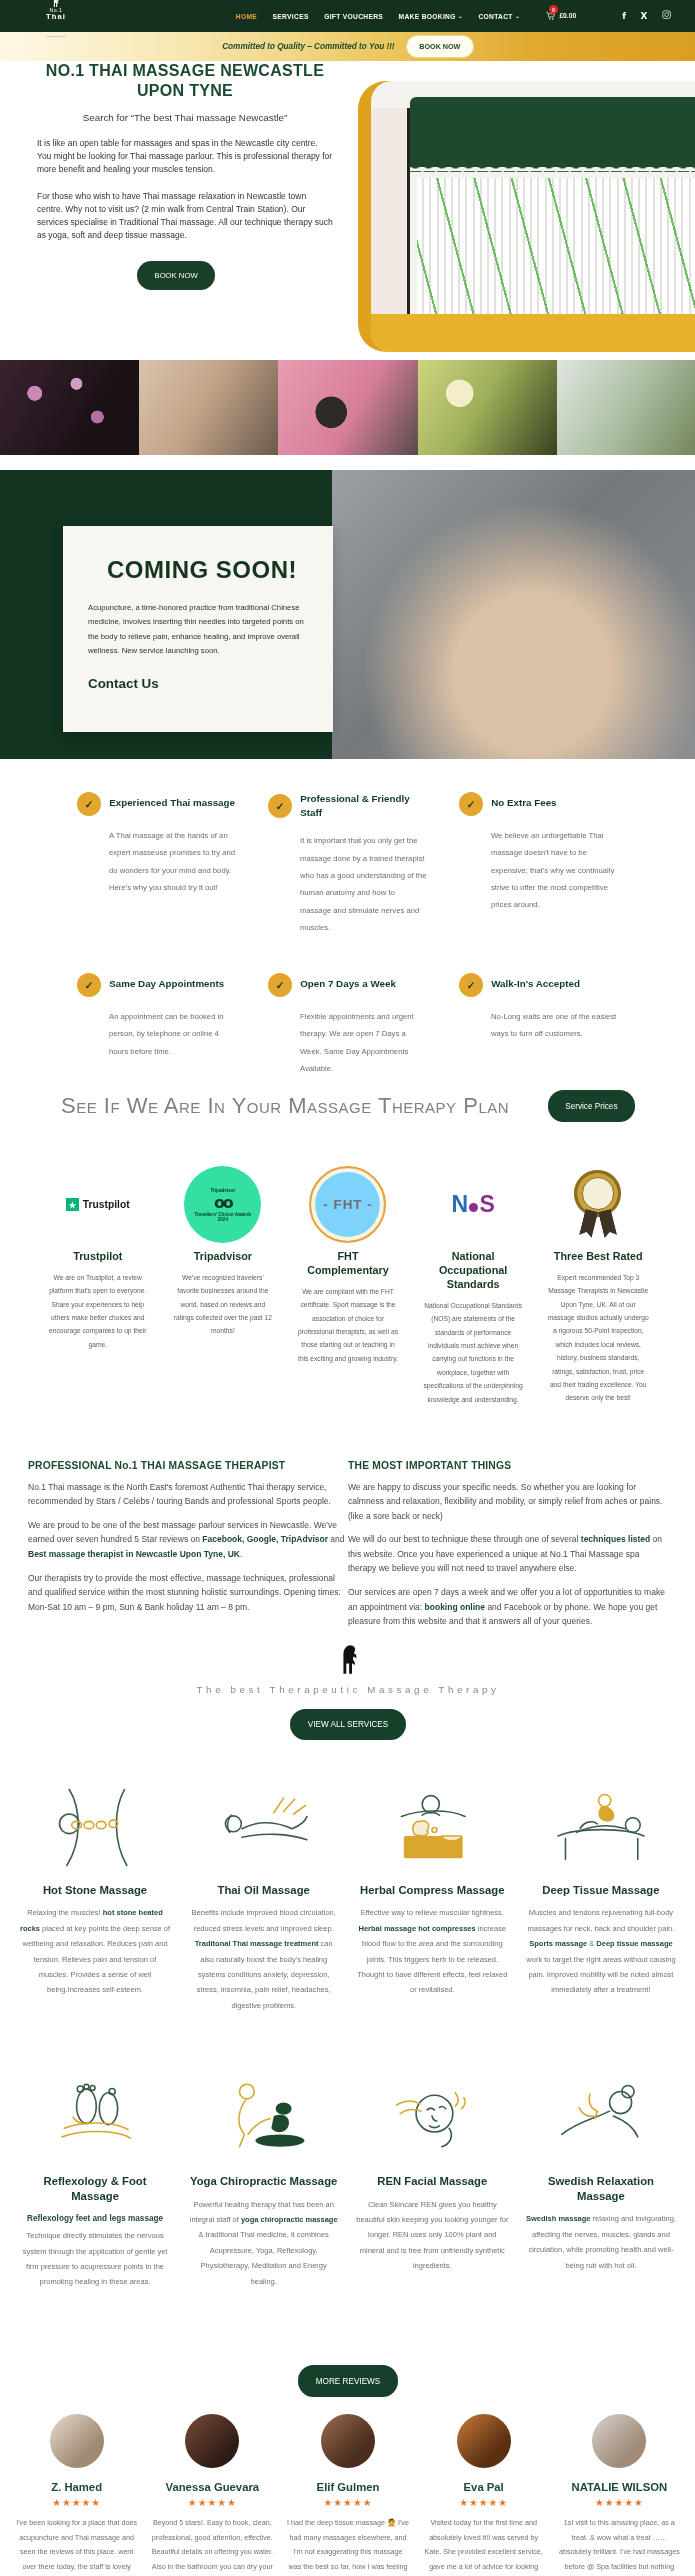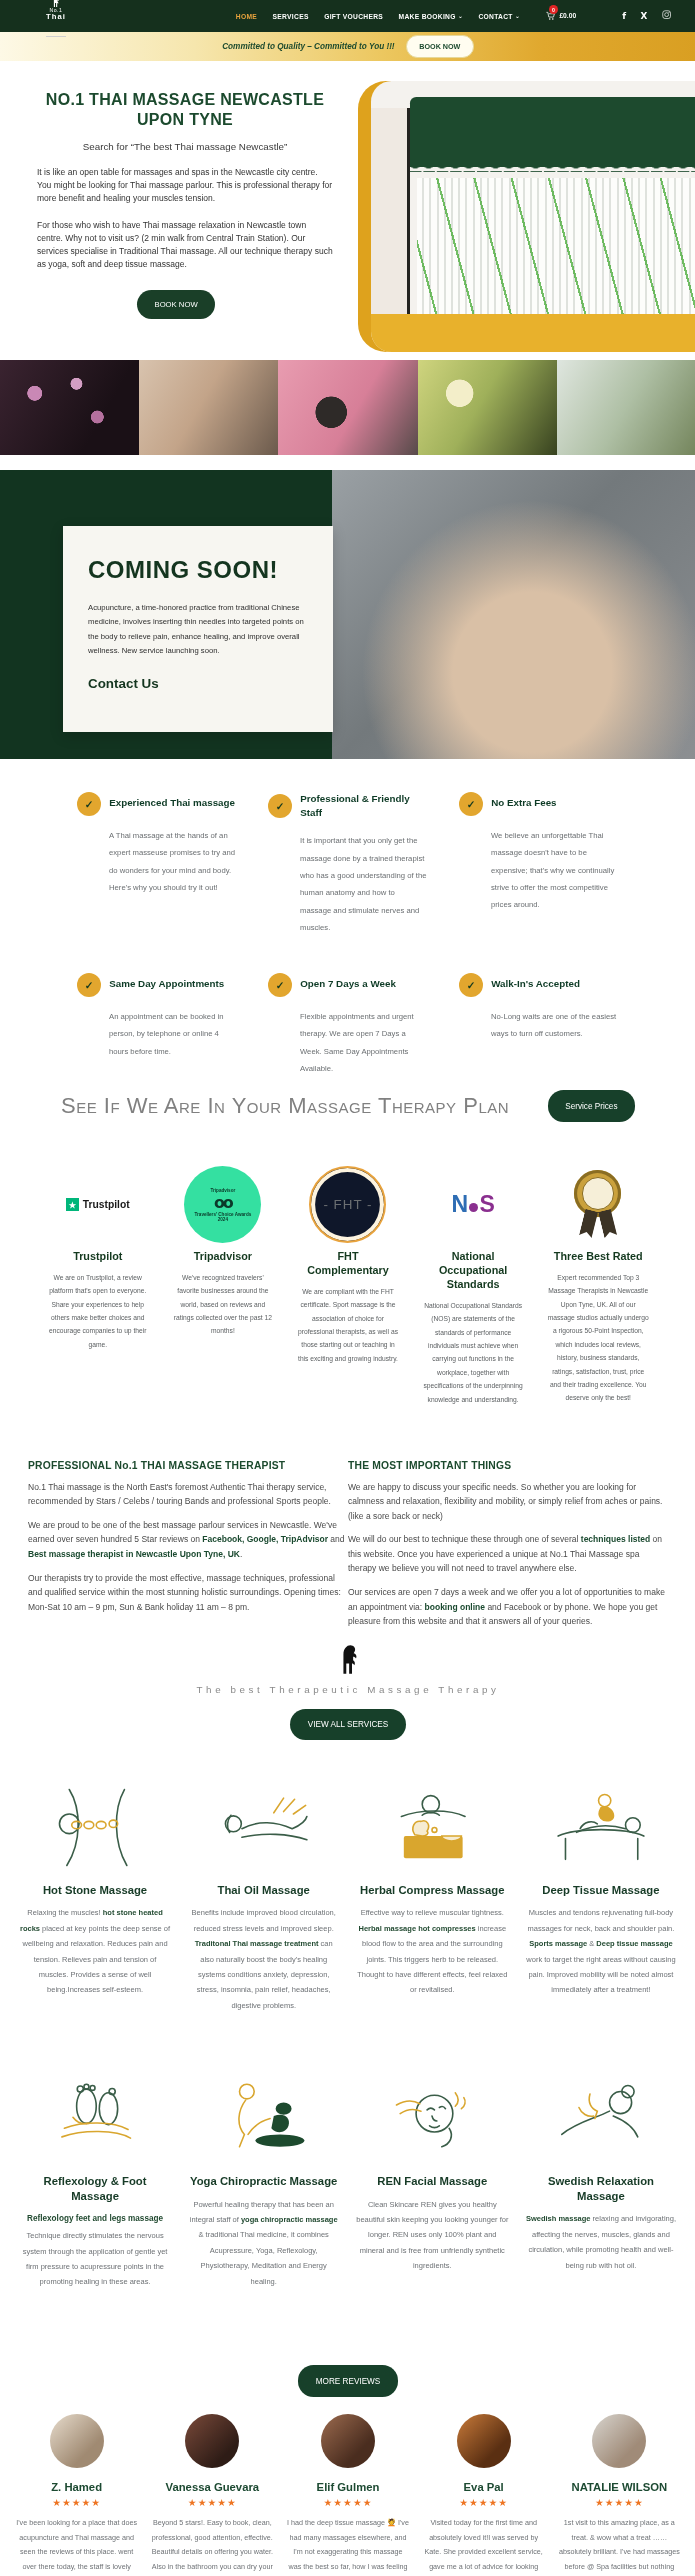--- a/index.html
+++ b/index.html
@@ -21,21 +21,21 @@
   .social { margin-left: auto; display: flex; gap: 14.4px; align-items: center; color: #fff; }
   .social .sic { font-size: 8.8px; font-weight: bold; color: #fff; text-decoration: none; font-family: "DejaVu Sans", sans-serif; }
 
   
   .banner { height: 29px; background: linear-gradient(90deg, #fdf9e6 0%, #f6e6ad 28%, #ecc75f 55%, #e0a82e 78%, #d99f22 100%); display: flex; align-items: center; justify-content: center; gap: 11.3px; }
   .banner-text { font-style: italic; font-weight: bold; font-size: 8.2px; color: #1c4a2e; }
   .banner-btn { background: #fffdf0; border: 0.5px solid #e6d89a; color: #1c4a2e; font-weight: bold; font-size: 7.2px; padding: 5.7px 12.4px; border-radius: 11.3px; cursor: pointer; }
 
   
   .hero { height: 291px; display: flex; padding-left: 37px; }
-  .hero-left { width: 296px; padding-top: 29px; }
+  .hero-left { width: 296px; }
   .hero-left h1 { color: #1c4a2e; font-size: 16px; text-align: center; line-height: 1.25; letter-spacing: 0.3px; }
   .hero-sub { text-align: center; font-size: 9.8px; color: #3b3b3b; margin-top: 11.3px; }
   .hero-left p { font-size: 8.5px; color: #333; line-height: 1.55; margin-top: 13.4px; }
   .hero-btn { display: block; margin: 18.5px 0 0 100px; background: #1a3f28; color: #fff; border: none; font-size: 7.7px; padding: 10.3px 17.5px; border-radius: 14.4px; cursor: pointer; }
   .hero-right { flex: 1; margin: 19.6px 0 0 25px; border-radius: 28px 0 0 28px; background: #dea21d; overflow: hidden; position: relative; }
   .shop { position: absolute; inset: 0 0 0 13.4px; background: #f4f2ee; border-radius: 20.6px 0 0 20.6px; overflow: hidden; }
   .shop .awning { position: absolute; top: 6%; left: 12%; right: 0; height: 26%; background: #1d4a2e; border-radius: 6.2px 0 0 0; }
   .shop .awning::after { content: ""; position: absolute; bottom: -4.1px; left: 0; right: 0; height: 8.2px; background: radial-gradient(circle at 5.2px -1px, #1d4a2e 6.2px, transparent 6.7px); background-size: 13.4px 8.2px; }
   .shop .win { position: absolute; top: 36%; left: 14%; right: 0; bottom: 14%; background: repeating-linear-gradient(90deg, #fdfdfb 0 5.2px, #dfe2dd 5.2px 7.2px); }
   .shop .win::after { content: ""; position: absolute; inset: 0; background: repeating-linear-gradient(75deg, transparent 0 17.5px, #4fae3f 17.5px 19.6px, transparent 19.6px 36px); opacity: .8; }
@@ -49,21 +49,21 @@
   .gallery .gimg:nth-child(2) { background: linear-gradient(120deg, #d8c3ae, #c3a489 45%, #6b5a4c); }
   .gallery .gimg:nth-child(3) { background: radial-gradient(circle at 38% 55%, #2e2a28 0 15.5px, transparent 16px), linear-gradient(120deg, #e89cb0, #d77f98 55%, #574a4a); }
   .gallery .gimg:nth-child(4) { background: radial-gradient(circle at 30% 35%, #f3eec9 0 13.4px, transparent 14px), linear-gradient(120deg, #cfd47e, #9fb05a 45%, #37421f); }
   .gallery .gimg:nth-child(5) { background: linear-gradient(120deg, #dfe6df, #aebfa4 50%, #74855c); }
 
   
   .coming { position: relative; height: 289px; margin-top: 14.4px; }
   .coming-green { position: absolute; left: 0; top: 0; width: 332px; bottom: 0; background: #123420; }
   .coming-photo { position: absolute; left: 332px; right: 0; top: 0; bottom: 0; background: radial-gradient(ellipse at 55% 70%, #d9c0a6 0 28%, transparent 60%), linear-gradient(135deg, #9aa0a4, #73797c 45%, #8c8f92); }
   .coming-card { position: absolute; left: 63px; top: 56px; width: 270px; height: 206px; background: #f7f6f1; padding: 30px 25px 0 25px; box-shadow: 0 4.1px 12.4px rgba(0,0,0,.18); }
-  .coming-card h2 { color: #14351f; font-size: 24px; letter-spacing: 0.5px; }
+  .coming-card h2 { color: #14351f; font-size: 24px; letter-spacing: 0.5px; margin-left: 19px; }
   .coming-card p { margin-top: 17.5px; font-size: 7.7px; color: #2f2f2f; line-height: 1.85; }
   .coming-link { display: inline-block; margin-top: 17.5px; color: #14351f; font-size: 13.4px; font-weight: bold; text-decoration: none; }
 
   
   .features { padding: 33px 77px 0 77px; display: grid; grid-template-columns: 1fr 1fr 1fr; column-gap: 31px; row-gap: 36px; height: 319px; }
   .feature .frow { display: flex; align-items: center; gap: 8.2px; }
   .fcheck { flex: 0 0 24px; width: 24px; height: 24px; border-radius: 50%; background: #e2a62e; color: #14391f; font-size: 10.3px; font-weight: bold; display: flex; align-items: center; justify-content: center; }
   .feature h3 { color: #0e3b26; font-size: 9.8px; line-height: 1.5; }
   .feature p { margin: 11.3px 0 0 32px; color: #6b6f72; font-size: 7.7px; line-height: 2.25; }
 
@@ -75,21 +75,21 @@
   
   .badges { display: grid; grid-template-columns: repeat(5, 1fr); column-gap: 21.6px; padding: 26px 46px 0 46px; height: 289px; }
   .badge { text-align: center; }
   .blogo { height: 88px; display: flex; align-items: center; justify-content: center; }
   .badge h3 { color: #14391f; font-size: 10.8px; line-height: 1.3; }
   .badge p { margin-top: 8.2px; font-size: 6.7px; color: #5a5e60; line-height: 2; }
   .tp-logo { display: flex; align-items: center; gap: 3.6px; font-size: 10.3px; font-weight: bold; color: #191919; }
   .tp-star { width: 13.4px; height: 13.4px; background: #00b67a; color: #fff; display: flex; align-items: center; justify-content: center; font-size: 8.2px; }
   .ta-circle { width: 77px; height: 77px; border-radius: 50%; background: #34e0a1; color: #0b3a2a; display: flex; flex-direction: column; align-items: center; justify-content: center; font-size: 4.6px; font-weight: bold; }
   .ta-owl { font-size: 16px; letter-spacing: -2.1px; color: #0b3a2a; font-family: "DejaVu Sans", sans-serif; }
-  .fht-circle { width: 77px; height: 77px; border-radius: 50%; background: #0f172a; border: 2.1px solid #e8a33d; color: #6b6f72; display: flex; align-items: center; justify-content: center; font-size: 13.4px; font-weight: normal; letter-spacing: 1px; box-shadow: inset 0 0 0 4.1px #fdf4e0; }
+  .fht-circle { width: 77px; height: 77px; border-radius: 50%; background: #7dd3fc; border: 2.1px solid #e8a33d; color: #6b6f72; display: flex; align-items: center; justify-content: center; font-size: 13.4px; font-weight: bold; letter-spacing: 1px; box-shadow: inset 0 0 0 4.1px #fdf4e0; }
   .nos { font-size: 23px; font-weight: bold; color: #2e6db4; display: flex; align-items: center; }
   .nos .dot { width: 9.3px; height: 9.3px; border-radius: 50%; background: #8a2f8f; margin: 5.2px 1px 0 1px; }
   .nos .s { color: #8a2f8f; }
   .tbr { position: relative; width: 57px; height: 77px; }
   .tbr .ros { position: absolute; left: 4.6px; top: 4.1px; width: 47px; height: 47px; border-radius: 50%; background: #caa13c; box-shadow: 0 0 0 3.1px #8a6d22 inset; }
   .tbr .ros::after { content: ""; position: absolute; inset: 7.2px; border-radius: 50%; background: #f6efd8; border: 1px solid #8a6d22; }
   .tbr .rib1, .tbr .rib2 { position: absolute; top: 44px; width: 13.4px; height: 27px; background: #3c3325; }
   .tbr .rib1 { left: 12.4px; transform: rotate(14deg); clip-path: polygon(0 0,100% 0,100% 100%,50% 82%,0 100%); }
   .tbr .rib2 { left: 31px; transform: rotate(-14deg); clip-path: polygon(0 0,100% 0,100% 100%,50% 82%,0 100%); }
 

